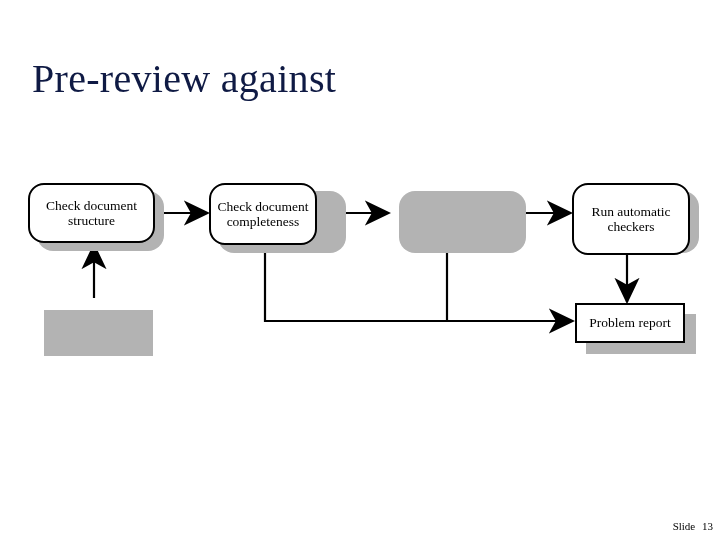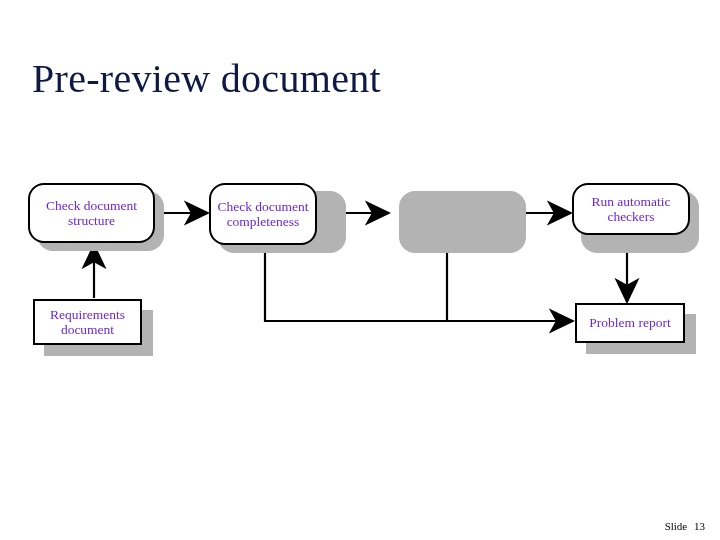--- a/index.html
+++ b/index.html
@@ -52,21 +52,21 @@
     left: 0;
     top: 0;
   }
 
   
   .node {
     position: absolute;
     box-sizing: border-box;
     background: #ffffff;
     border: 2px solid #000000;
-    color: #6d28d9;
+    color: #000000;
     display: flex;
     align-items: center;
     justify-content: center;
     text-align: center;
     font-family: "Liberation Serif", serif;
     font-size: 13.5px;
     line-height: 15.5px;
     z-index: 3;
   }
   .node.process {
@@ -88,35 +88,35 @@
   .shadow.process {
     border-radius: 16px;
   }
   .shadow.doc {
     border-radius: 0;
   }
 
   
   #footer {
     position: absolute;
-    right: 15px;
+    right: 7px;
     bottom: 8px;
     font-family: "Liberation Serif", serif;
     font-size: 11px;
     color: #000000;
     white-space: nowrap;
   }
   #footer .slide-word { margin-right: 4px; }
 </style>
 </head>
 <body>
 
 <div id="slide">
 
-  <div id="slide-title">Pre-review document</div>
+  <div id="slide-title">Pre-review against</div>
 
   <div id="diagram">
 
     <svg id="diagram-svg" width="720" height="470" viewBox="0 0 720 470" xmlns="http://www.w3.org/2000/svg">
       <defs>
         <marker id="arrowR" viewBox="0 0 12 12" refX="11" refY="6" markerWidth="12" markerHeight="12" orient="auto">
           <path d="M0,0.3 L12,6 L0,11.7 L3.2,6 Z" fill="#000000"></path>
         </marker>
       </defs>
 
@@ -147,27 +147,24 @@
 
     <div class="node process" style="left:28px; top:183px; width:127px; height:60px;">
       <span class="node-label">Check document structure</span>
     </div>
 
     <div class="node process" style="left:209px; top:183px; width:108px; height:62px;">
       <span class="node-label">Check document completeness</span>
     </div>
 
 
-    <div class="node process" style="left:572px; top:183px; width:118px; height:52px;justify-content:center;">
+    <div class="node process" style="left:572px; top:183px; width:118px; height:72px;justify-content:center;">
       <span class="node-label">Run automatic checkers</span>
     </div>
 
-    <div class="node doc" style="left:33px; top:299px; width:109px; height:46px;">
-      <span class="node-label">Requirements document</span>
-    </div>
 
     <div class="node doc" style="left:575px; top:303px; width:110px; height:40px;">
       <span class="node-label">Problem report</span>
     </div>
 
   </div>
 
   <div id="footer">
     <span class="slide-word">Slide</span>
     <span>13</span>

